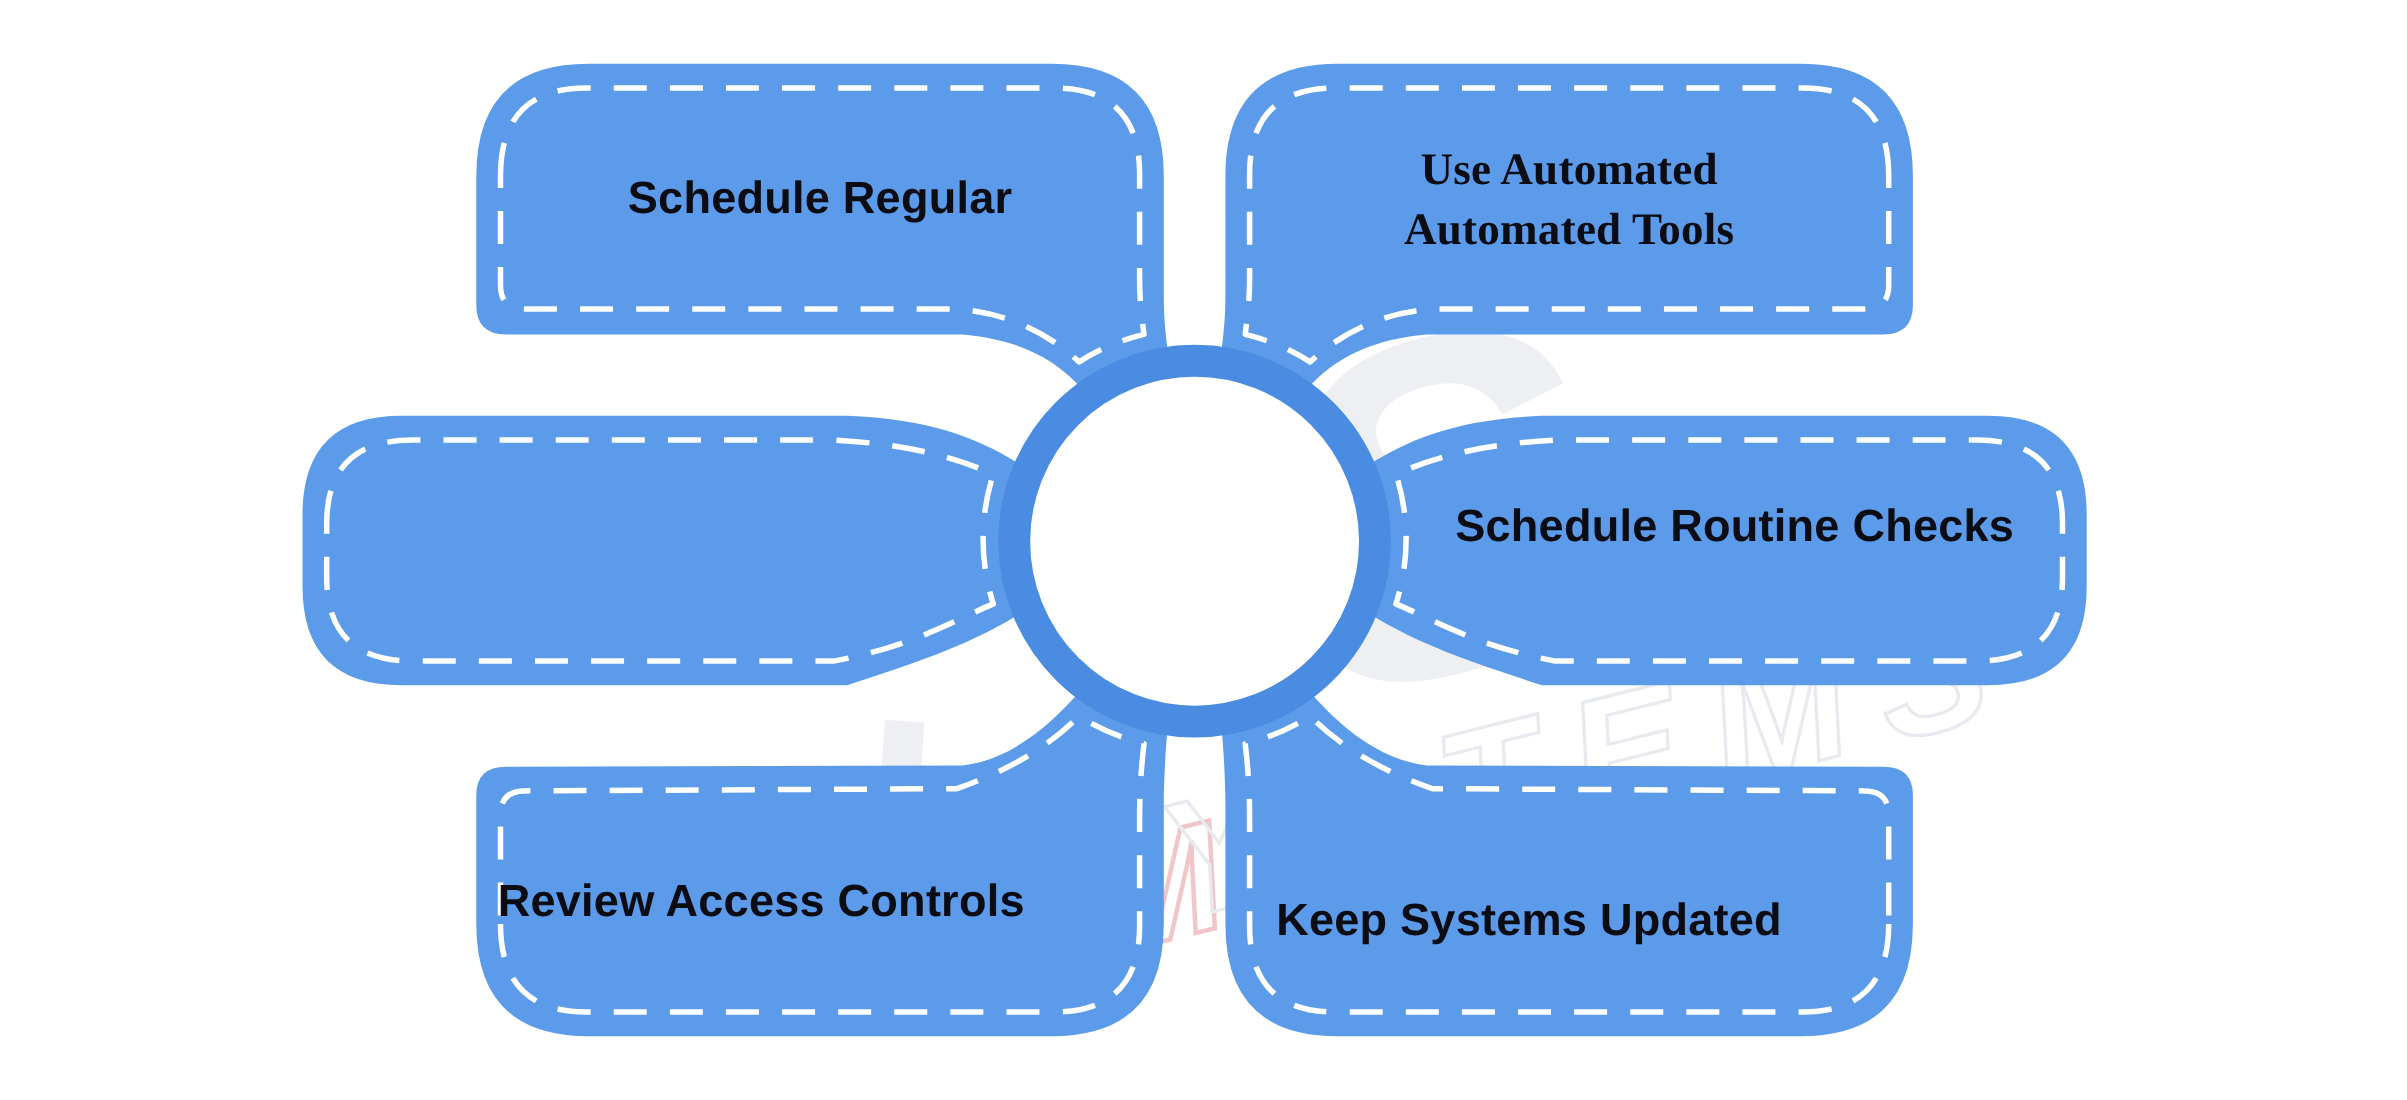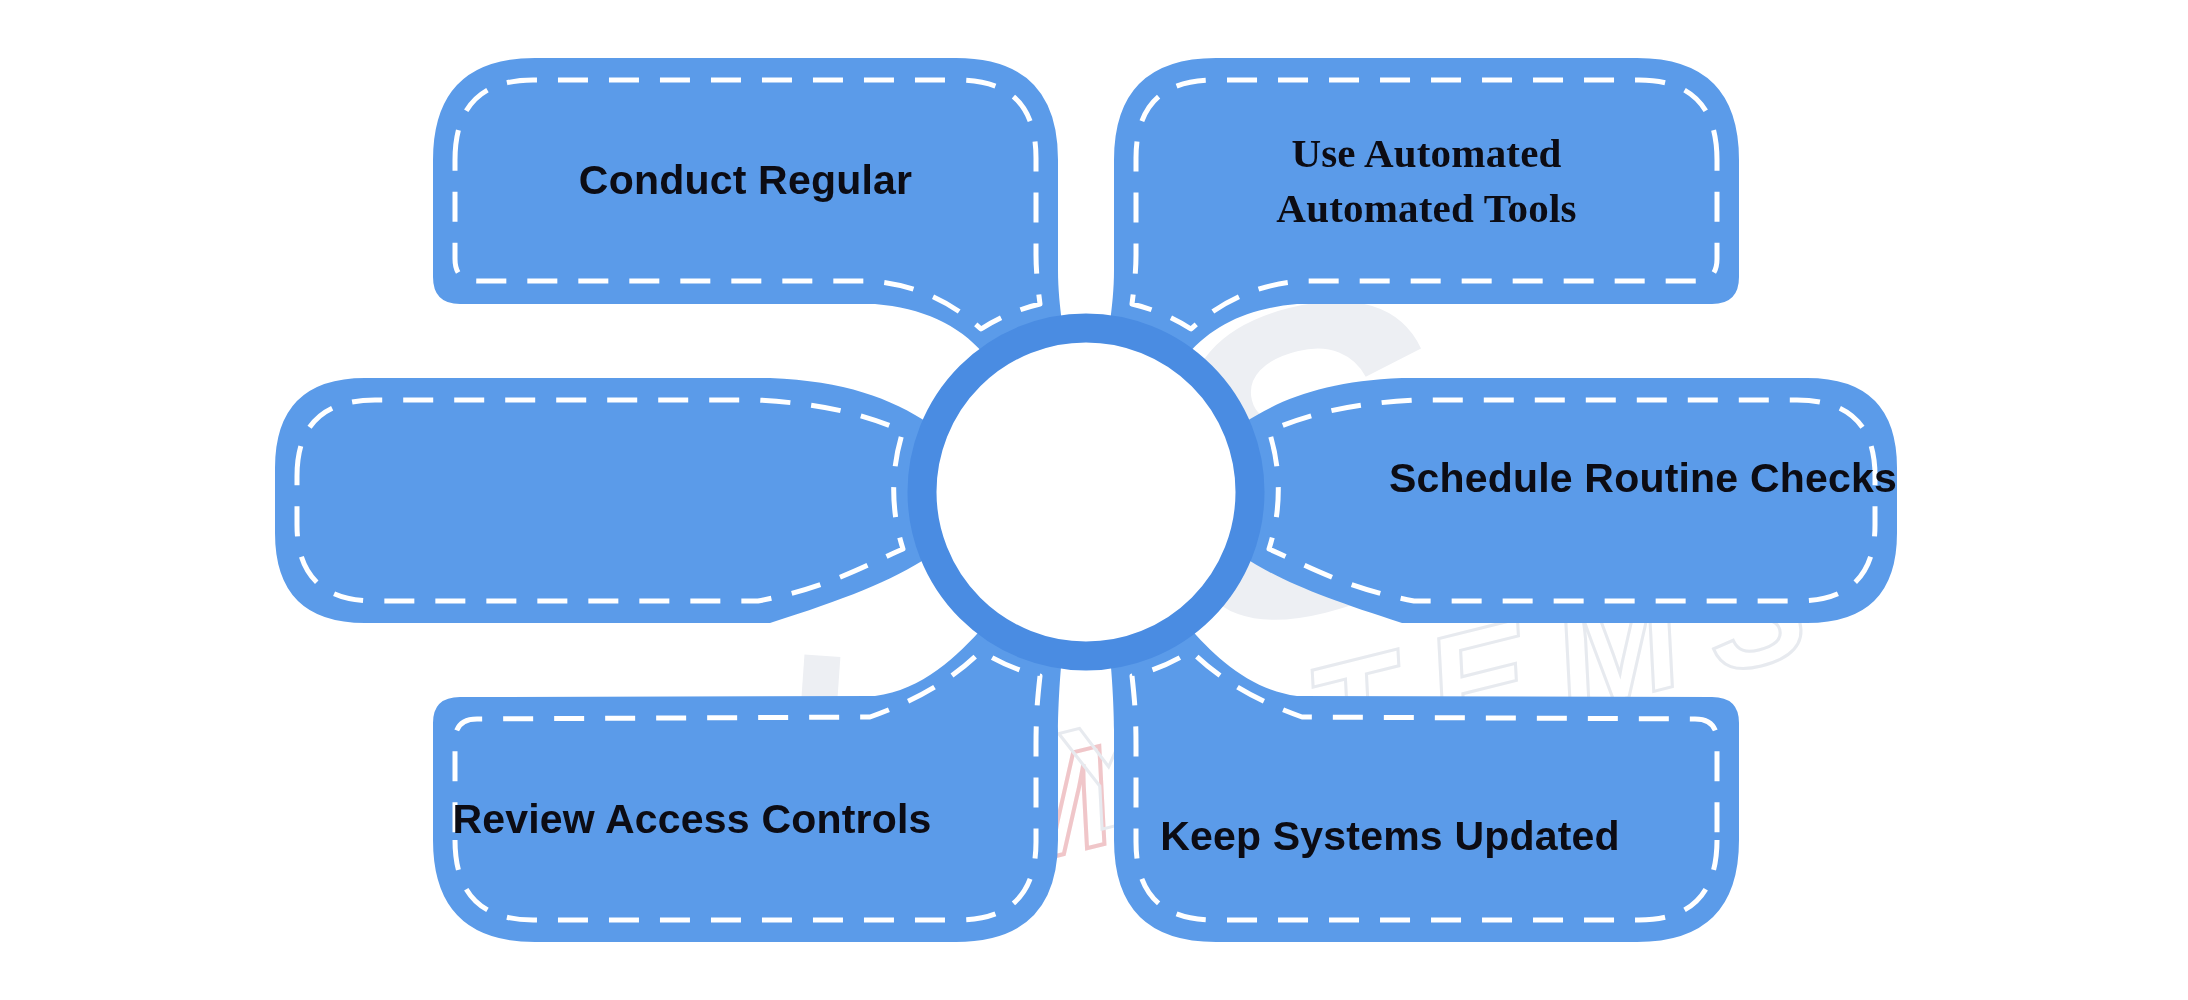--- a/index.html
+++ b/index.html
@@ -9,21 +9,21 @@
   }
   #diagram-svg{position:absolute;left:0;top:0;width:2188px;height:1000px;}
   .block-label{
     position:absolute;display:flex;flex-direction:column;justify-content:center;align-items:center;
     text-align:center;color:#0c0c14;font-size:41px;font-weight:600;line-height:1.35;letter-spacing:.2px;
     pointer-events:none;
   }
   .pos-tl{left:433px;top:58px;width:625px;height:246px;}
   .pos-tr{left:1114px;top:58px;width:625px;height:246px;font-family:Liberation Serif, serif;}
   .pos-ml{left:275px;top:378px;width:640px;height:245px;}
-  .pos-mr{left:1257px;top:378px;width:640px;height:202px;align-items:flex-end;}
+  .pos-mr{left:1257px;top:378px;width:640px;height:202px;}
   .pos-bl{left:433px;top:697px;width:518px;height:245px;}
   .pos-br{left:1114px;top:697px;width:552px;height:245px;margin-top:17px;}
   .shape{fill:#5b9be9;}
   .dash{fill:none;stroke:#ffffff;stroke-width:5;stroke-dasharray:30 21;stroke-linejoin:round;}
 </style>
 </head>
 <body>
 
 <div id="stage">
 
@@ -75,21 +75,21 @@
          C 1114,710 1112,674 1110,657 A 170 170 0 0 0 1188,626
          C 1214,656 1250,690 1297,696 L 1712,697 Q 1739,697 1739,723 Z"></path>
     <path class="dash" d="M 1717,840 Q 1717,920 1639,920 L 1214,920 Q 1136,920 1136,842 L 1136,745
          C 1136,712 1134,694 1132,676 A 192 192 0 0 0 1191,651
          C 1222,682 1260,702 1302,717 L 1695,719 Q 1717,719 1717,741 Z"></path>
 
     <circle cx="1086" cy="492" r="164" fill="#ffffff" stroke="#4a8ce2" stroke-width="29"></circle>
   </svg>
 
   <div class="block-label pos-tl">
-    <span>Conduct Regular</span>
+    <span>Schedule Regular</span>
   </div>
   <div class="block-label pos-tr">
     <span>Use Automated</span>
     <span>Automated Tools</span>
   </div>
   <div class="block-label pos-mr">
     <span>Schedule Routine Checks</span>
     <span></span>
   </div>
   <div class="block-label pos-bl">

